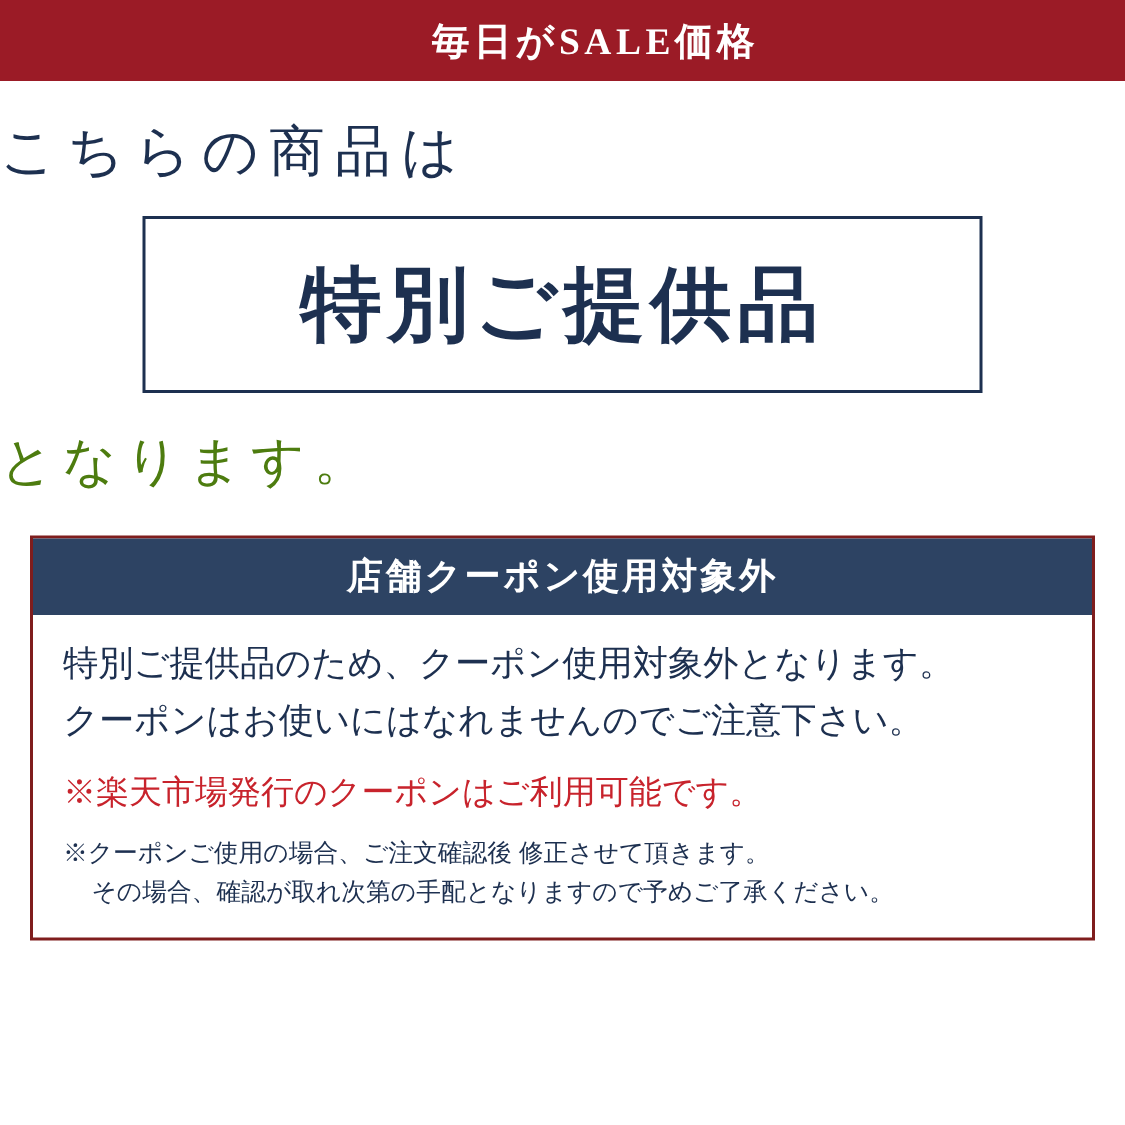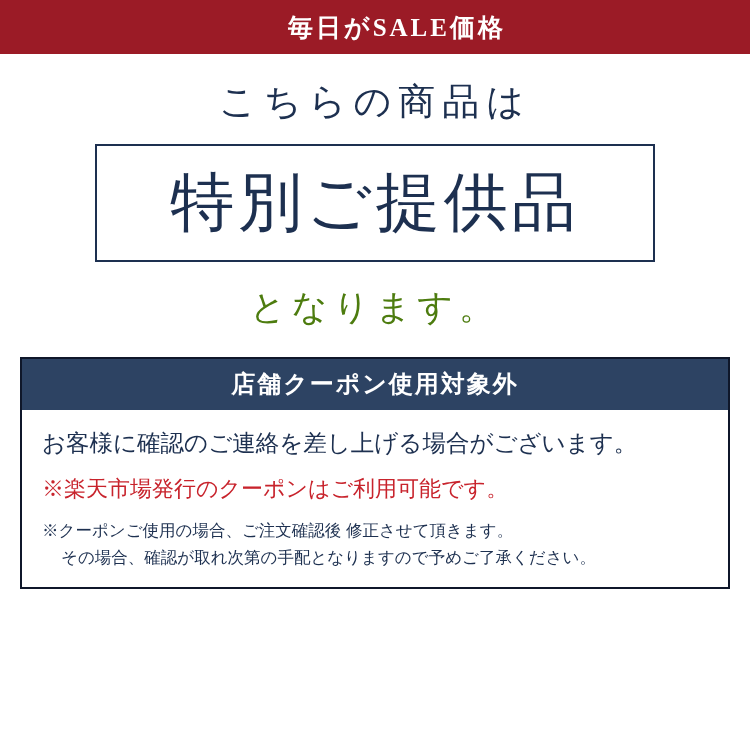--- a/index.html
+++ b/index.html
@@ -34,60 +34,59 @@
     font-size: 25px;
     font-weight: bold;
     letter-spacing: 3px;
     font-family: "Liberation Serif", "DejaVu Serif", serif;
     padding-left: 22px;
   }
 
   
   .headline-area {
     padding-top: 26px;
-    text-align: center;
   }
   .lead-line {
     font-size: 37px;
     letter-spacing: 7px;
     color: #1d3050;
     font-weight: normal;
     line-height: 1.2;
   }
 
   .feature-box {
     margin: 20px auto 0 auto;
     width: 560px;
     height: 118px;
     border: 2px solid #1d3050;
     display: flex;
     align-items: center;
     justify-content: center;
     box-sizing: border-box;
   }
   .feature-text {
-    font-size: 64px;
-    font-weight: normal;
+    font-size: 54px;
+    font-weight: bold;
     letter-spacing: 4px;
     color: #1d3050;
     line-height: 1;
   }
 
   .trail-line {
     margin-top: 22px;
     font-size: 35px;
     letter-spacing: 6px;
     color: #4d7c0f;
   }
 
   
   .panel {
     margin: 26px auto 0 auto;
     width: 710px;
-    border: 2px solid #0f172a;
+    border: 2px solid #7f1d1d;
     box-sizing: border-box;
     background: #ffffff;
   }
   .panel-header {
     background: #2d4363;
     color: #ffffff;
     text-align: center;
     font-size: 24px;
     font-weight: bold;
     letter-spacing: 2px;
@@ -142,21 +141,22 @@
       <span class="feature-text">特別ご提供品</span>
     </div>
 
     <div class="trail-line">となります。</div>
   </div>
 
   <div class="panel">
     <div class="panel-header">店舗クーポン使用対象外</div>
 
     <div class="panel-body">
-      <div class="panel-main-line">お客様に確認のご連絡を差し上げる場合がございます。</div>
+      <div class="panel-main-line">特別ご提供品のため、クーポン使用対象外となります。</div>
+      <div class="panel-main-line">クーポンはお使いにはなれませんのでご注意下さい。</div>
 
       <div class="note-red">※楽天市場発行のクーポンはご利用可能です。</div>
 
 
       <div class="note-block spaced">
         <span>※クーポンご使用の場合、ご注文確認後 修正させて頂きます。</span>
         <span class="indent">その場合、確認が取れ次第の手配となりますので予めご了承ください。</span>
       </div>
     </div>
   </div>

